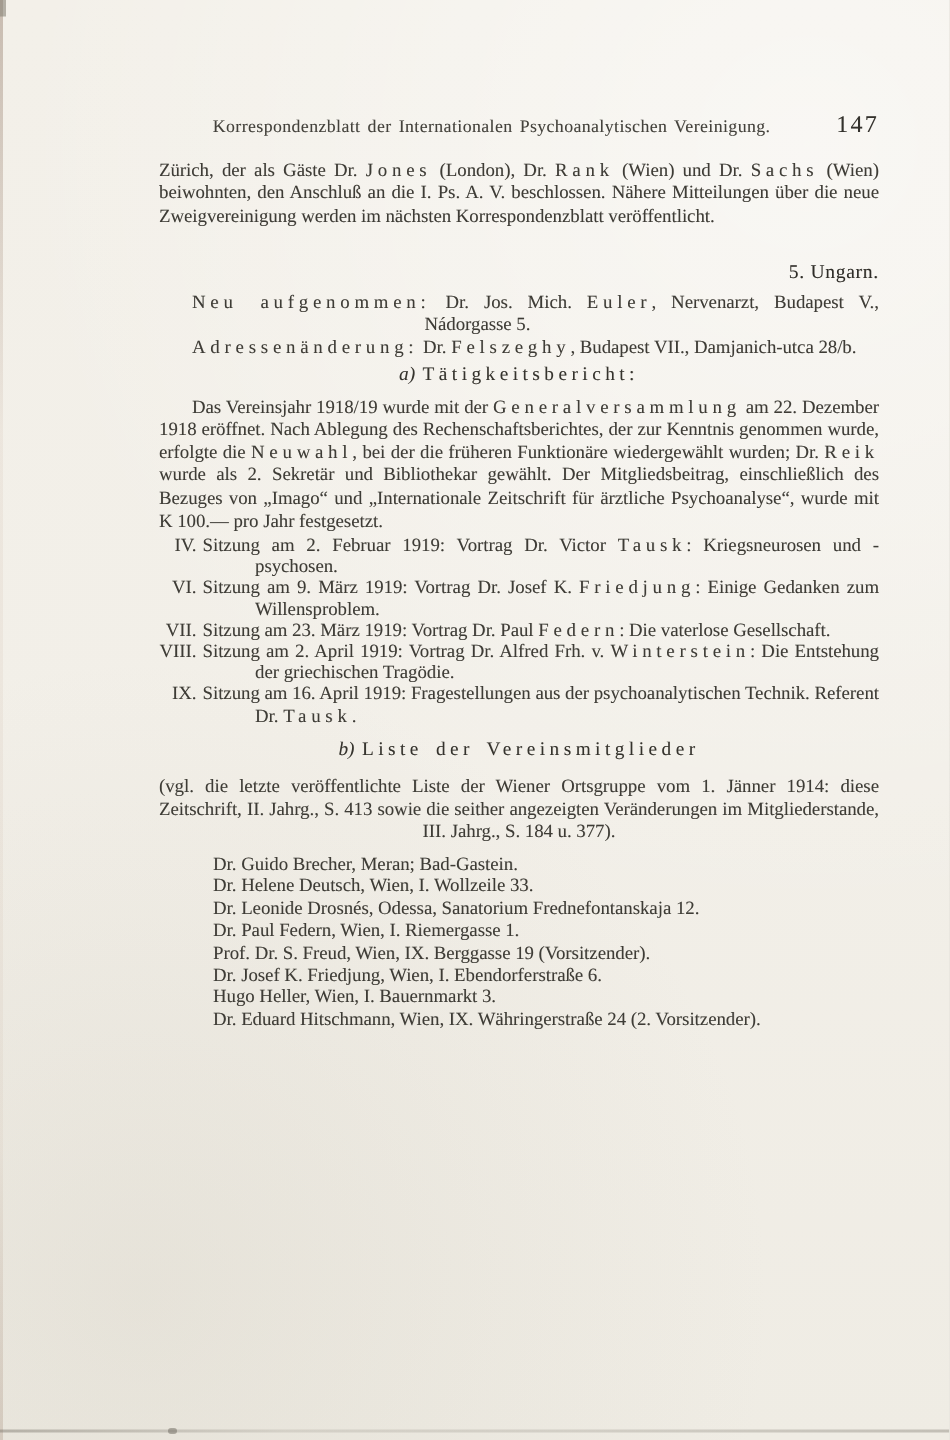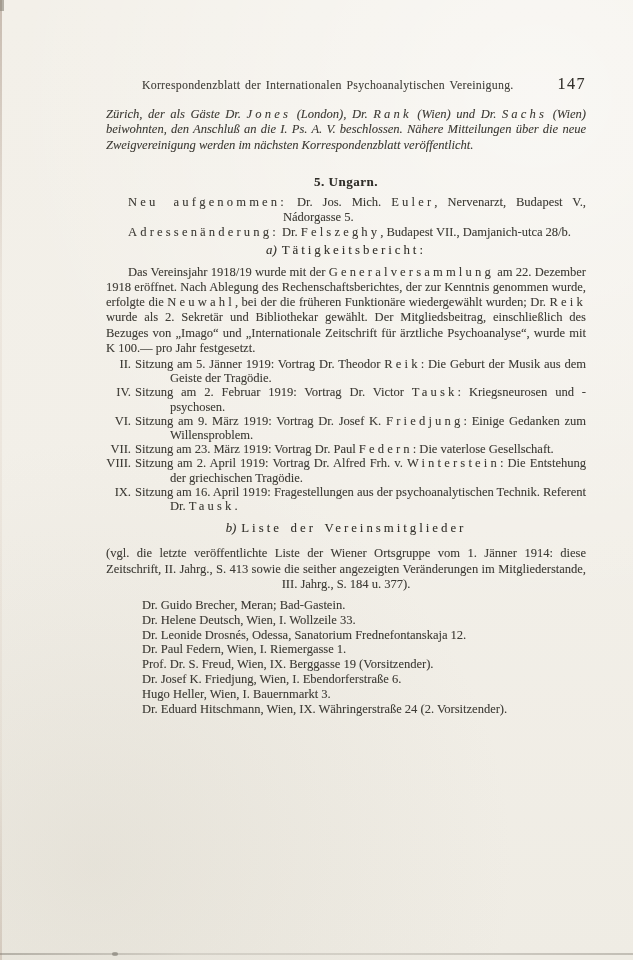--- a/index.html
+++ b/index.html
@@ -13,22 +13,22 @@
   }
   .content{
     position:absolute;left:78px;top:0;width:480px;
     color:#3e3c36;font-size:12.5px;line-height:15.2px;
     text-shadow:0.2px 0.2px 0.3px rgba(62,60,54,0.30);
     margin-left:28px;
   }
   .running-head{margin-top:76px;display:flex;align-items:baseline;font-size:11.8px;color:#44423c;}
   .head-title{flex:1;text-align:center;letter-spacing:0.3px;word-spacing:1.5px;}
   .page-num{font-size:16px;letter-spacing:1.5px;color:#33312c;padding-left:8px;}
-  .intro{margin:14px 0 0;text-align:justify;font-style:italic;}
-  .sec-head{margin:21px 0 0;text-align:center;font-weight:bold;font-size:13px;letter-spacing:0.5px;color:#2f2d28;}
+  .intro{margin:14px 0 0;text-align:justify;}
+  .sec-head{margin:21px 0 0;text-align:right;font-weight:normal;font-size:13px;letter-spacing:0.5px;color:#2f2d28;}
   .sec-head.wien{margin-top:10px;}
   .entries{margin-top:6px;}
   .entry{padding-left:177px;text-indent:-155px;text-align:justify;}
   .lab{letter-spacing:3.2px;word-spacing:2px;}
   .sp{letter-spacing:3.2px;}
   .subhead{margin-top:2px;text-align:center;font-size:12.8px;color:#35332d;}
   .subhead.b{margin-top:8px;}
   .sub-prefix{font-style:italic;margin-right:5px;}
   .sub-title{letter-spacing:3px;word-spacing:2.5px;}
   .activity{margin:7px 0 0;text-align:justify;text-indent:22px;}
@@ -66,21 +66,20 @@
       <div class="entry"><span class="lab">Neu aufgenommen:</span><span> Dr. Jos. Mich. </span><span class="sp">Euler</span><span>, Nervenarzt, Budapest V., Nádorgasse 5.</span></div>
       <div class="entry"><span class="lab">Adressenänderung:</span><span> Dr. </span><span class="sp">Felszeghy</span><span>, Budapest VII., Damjanich-utca 28/b.</span></div>
     </div>
 
 
     <div class="subhead"><span class="sub-prefix">a)</span><span class="sub-title">Tätigkeitsbericht:</span></div>
 
     <p class="activity"><span>Das Vereinsjahr 1918/19 wurde mit der </span><span class="sp">Generalversammlung</span><span> am 22. Dezember 1918 eröffnet. Nach Ablegung des Rechenschaftsberichtes, der zur Kenntnis genommen wurde, erfolgte die </span><span class="sp">Neuwahl</span><span>, bei der die früheren Funktionäre wiedergewählt wurden; Dr. </span><span class="sp">Reik</span><span> wurde als 2. Sekretär und Bibliothekar gewählt. Der Mitgliedsbeitrag, einschließlich des Bezuges von „Imago“ und „Internationale Zeitschrift für ärztliche Psychoanalyse“, wurde mit K 100.— pro Jahr festgesetzt.</span></p>
 
     <div class="sessions">
-      <div class="session"><span class="num">II.</span><span>Sitzung am 5. Jänner 1919: Vortrag Dr. Theodor </span><span class="sp">Reik</span><span>: Die Geburt der Musik aus dem Geiste der Tragödie.</span></div>
       <div class="session"><span class="num">IV.</span><span>Sitzung am 2. Februar 1919: Vortrag Dr. Victor </span><span class="sp">Tausk</span><span>: Kriegsneurosen und -psychosen.</span></div>
       <div class="session"><span class="num">VI.</span><span>Sitzung am 9. März 1919: Vortrag Dr. Josef K. </span><span class="sp">Friedjung</span><span>: Einige Gedanken zum Willensproblem.</span></div>
       <div class="session"><span class="num">VII.</span><span>Sitzung am 23. März 1919: Vortrag Dr. Paul </span><span class="sp">Federn</span><span>: Die vaterlose Gesellschaft.</span></div>
       <div class="session"><span class="num">VIII.</span><span>Sitzung am 2. April 1919: Vortrag Dr. Alfred Frh. v. </span><span class="sp">Winterstein</span><span>: Die Entstehung der griechischen Tragödie.</span></div>
       <div class="session"><span class="num">IX.</span><span>Sitzung am 16. April 1919: Fragestellungen aus der psychoanalytischen Technik. Referent Dr. </span><span class="sp">Tausk</span><span>.</span></div>
     </div>
 
     <div class="subhead b"><span class="sub-prefix">b)</span><span class="sub-title">Liste der Vereinsmitglieder</span></div>
 
     <p class="note">(vgl. die letzte veröffentlichte Liste der Wiener Ortsgruppe vom 1. Jänner 1914: diese Zeitschrift, II. Jahrg., S. 413 sowie die seither angezeigten Veränderungen im Mitgliederstande, III. Jahrg., S. 184 u. 377).</p>

